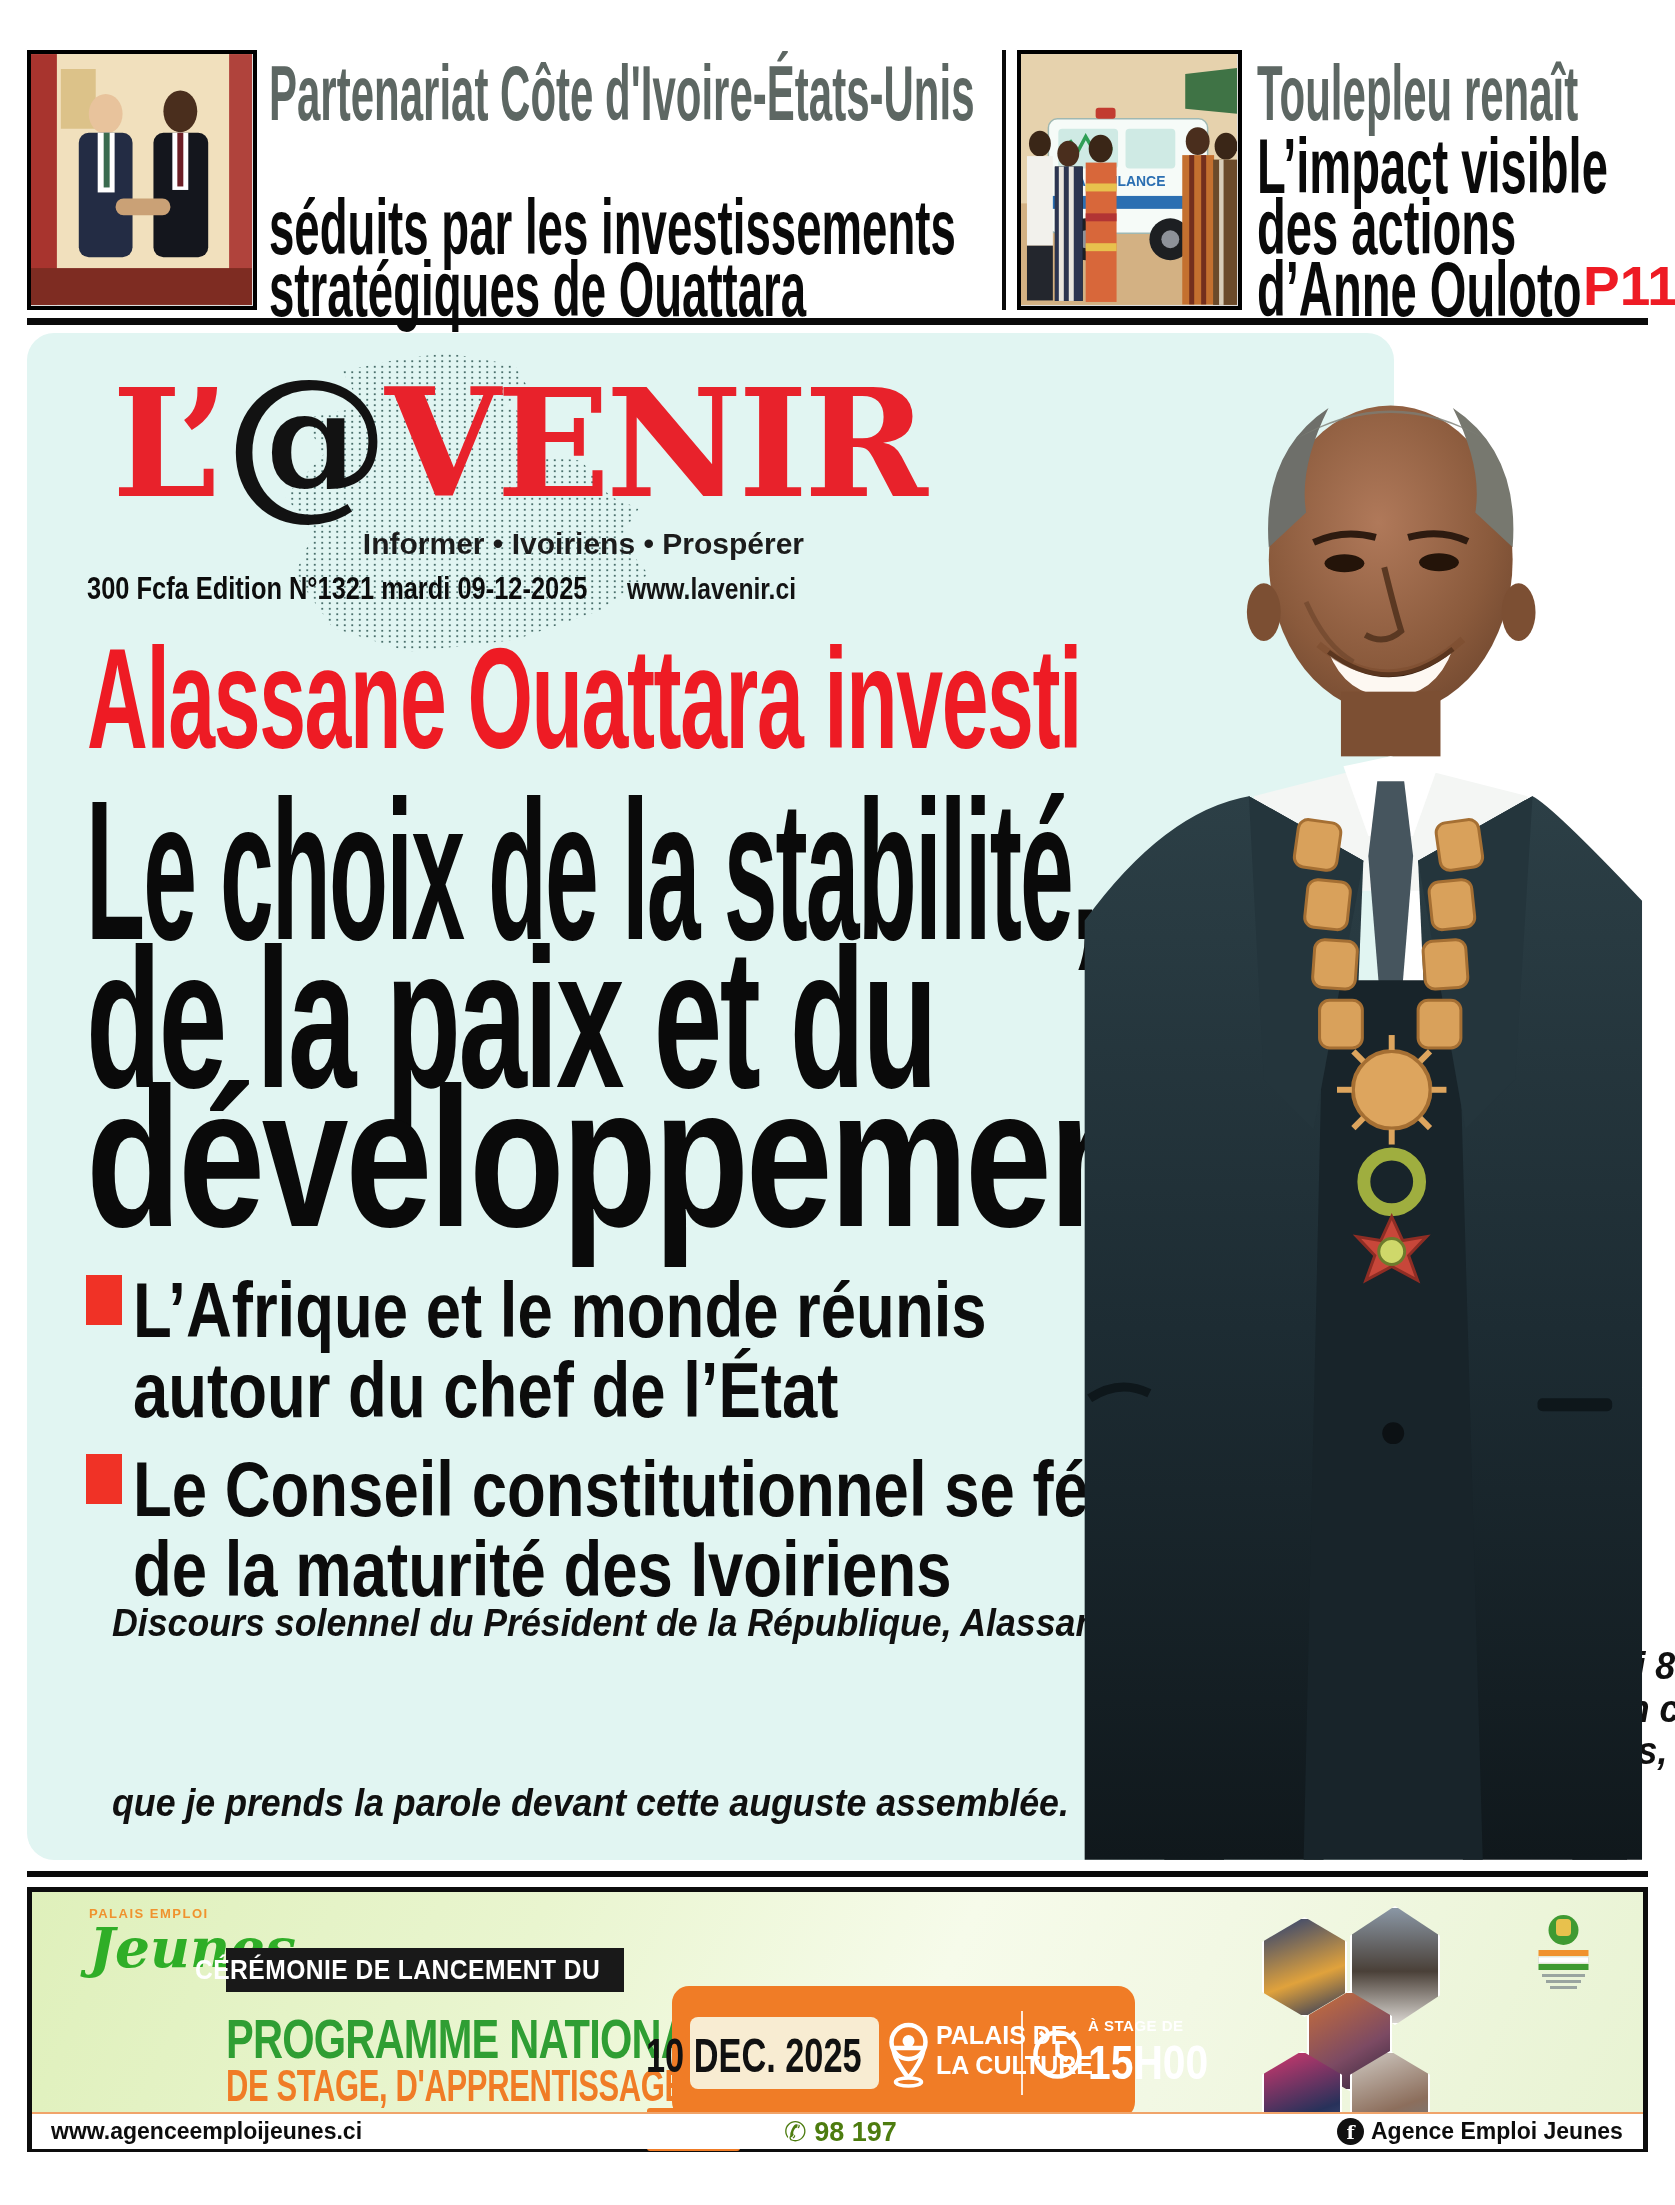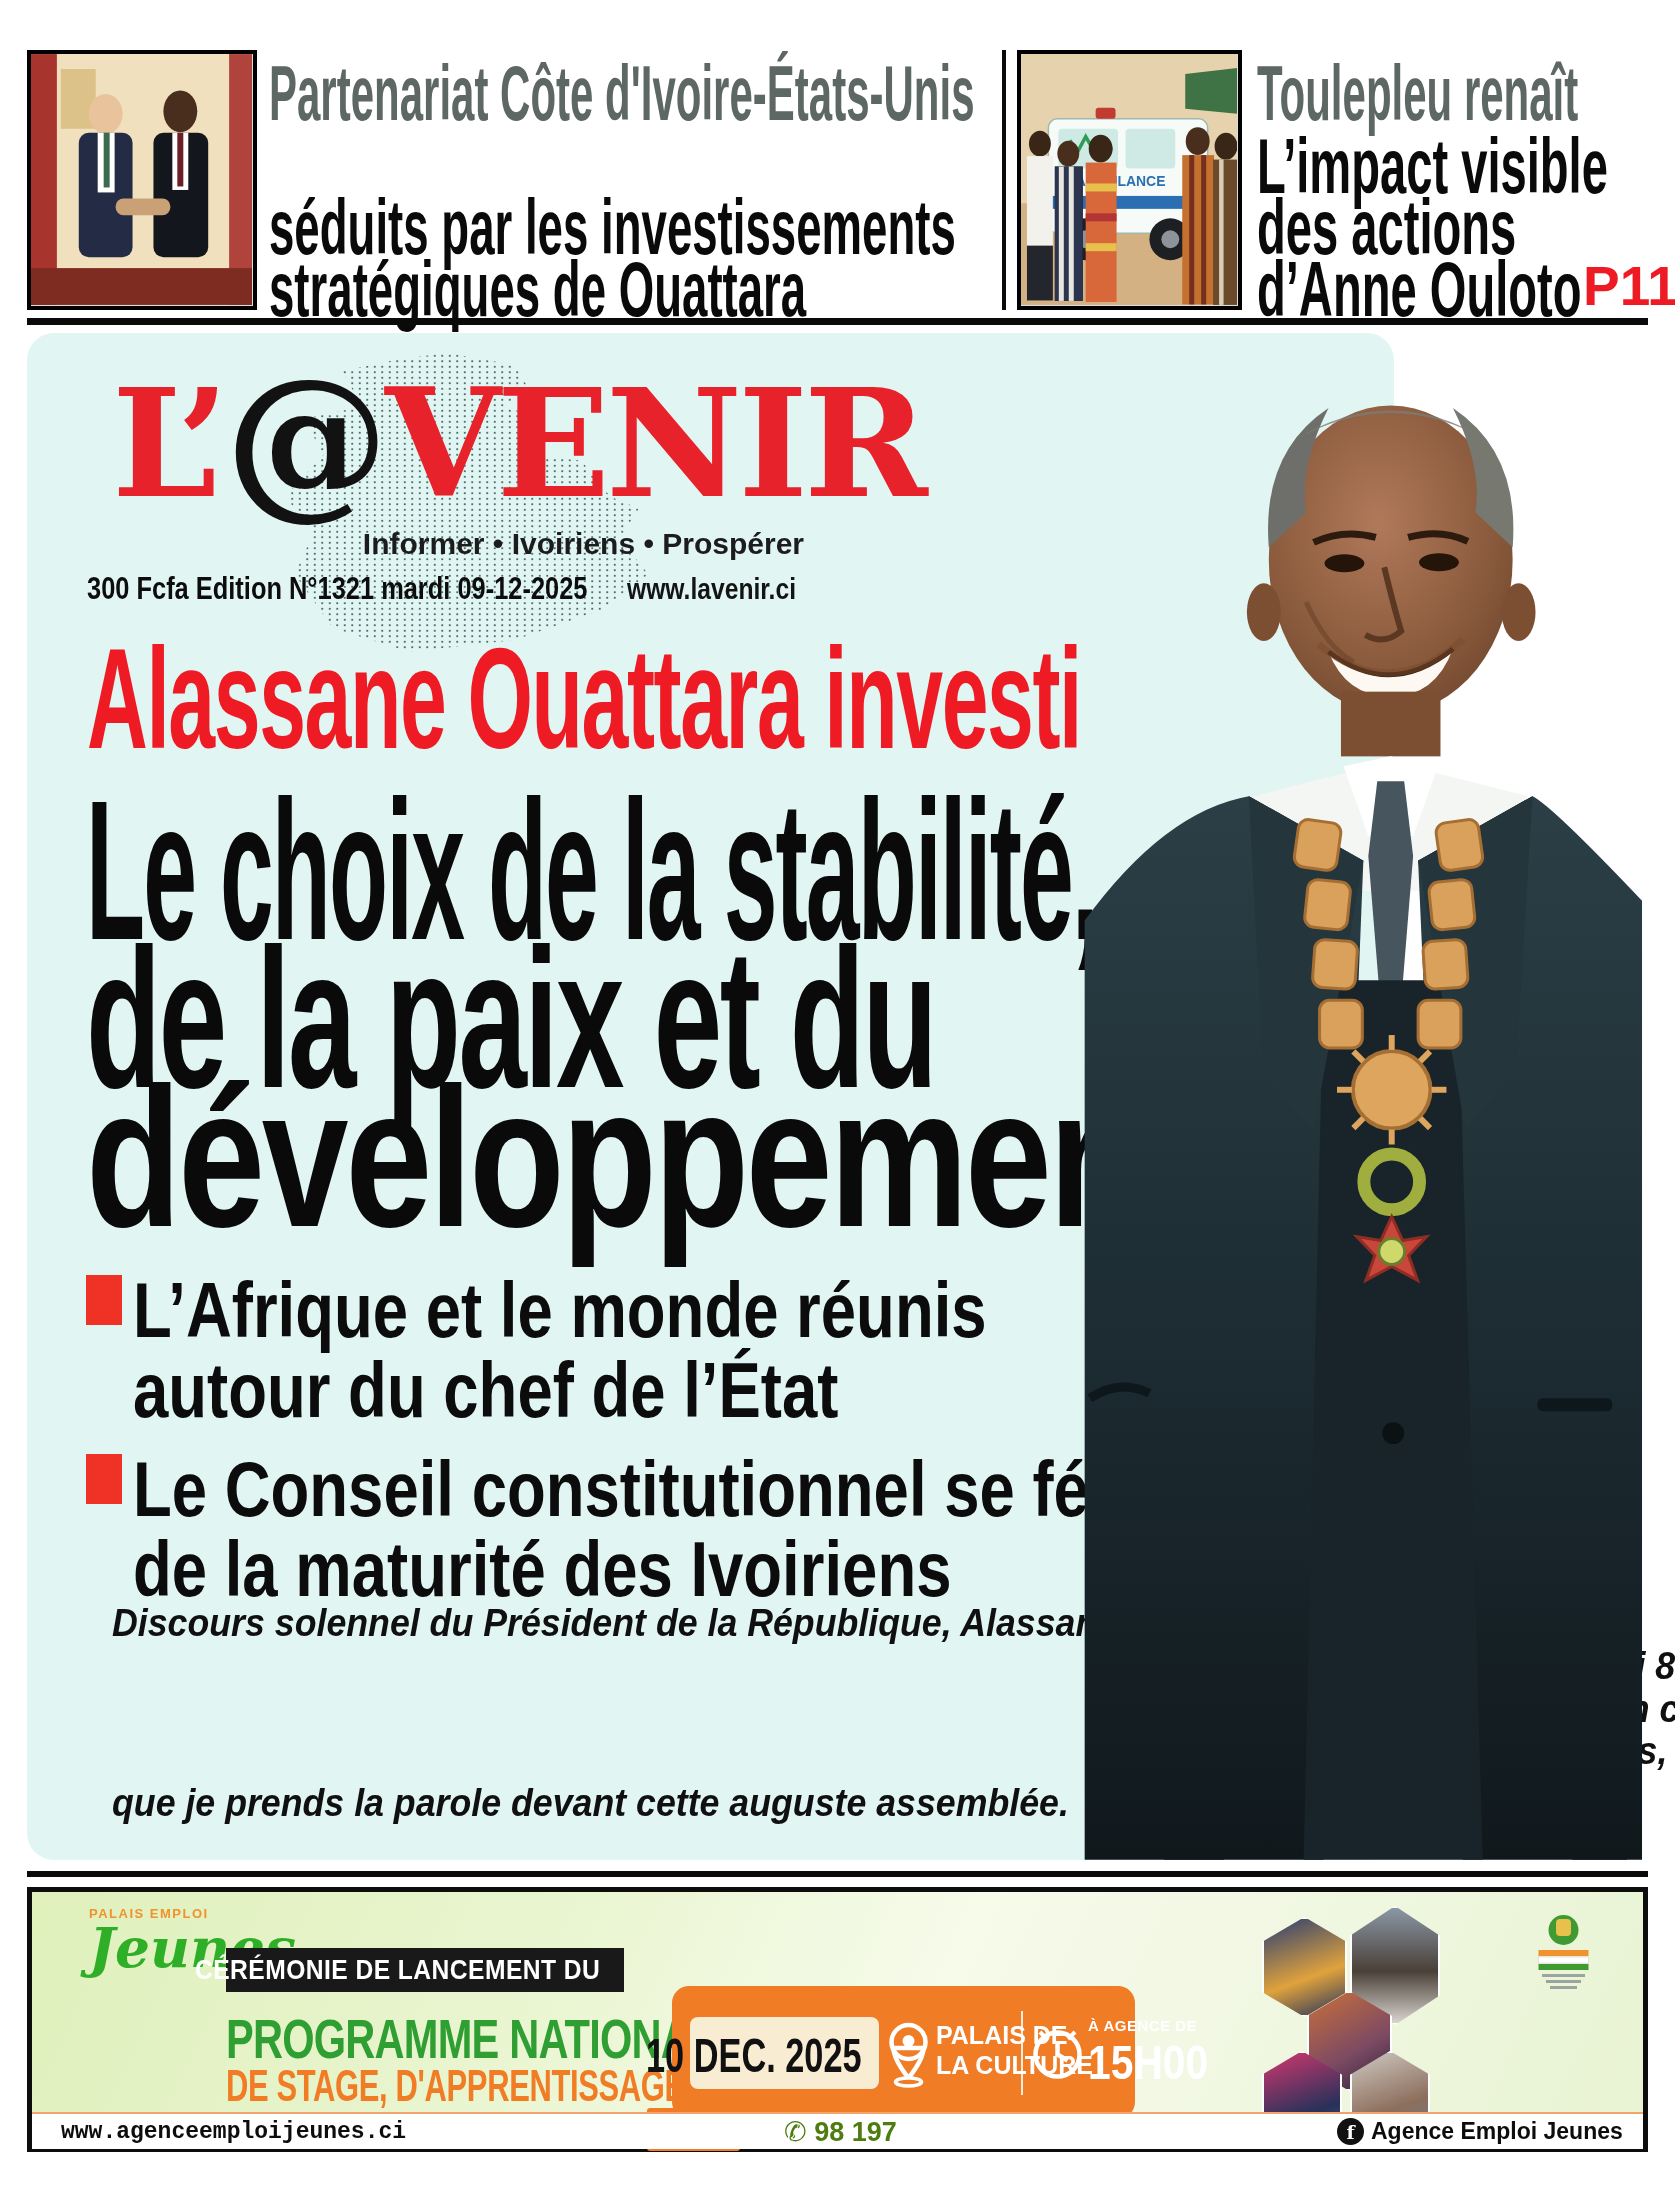--- a/index.html
+++ b/index.html
@@ -303,21 +303,21 @@
         <div>LA CULTURE</div>
       </div>
       <div class="abs" style="left:349px;top:25px;width:2px;height:84px;background:#ffffff;opacity:.85;"></div>
 
       <svg class="abs" style="left:358px;top:36px;" width="55" height="65" viewBox="0 0 110 130">
         <circle cx="55" cy="65" r="44" fill="none" stroke="#fff" stroke-width="9"></circle>
         <path d="M55 40 v25 l20 12" stroke="#fff" stroke-width="9" fill="none"></path>
         <path d="M20 20 l14 14 M90 20 l-14 14" stroke="#fff" stroke-width="8"></path>
       </svg>
       <div class="abs" style="left:416px;top:31px;color:#fff;">
-        <div style="font-size:15px;font-weight:bold;letter-spacing:0.5px;">À AGENCE DE</div>
+        <div style="font-size:15px;font-weight:bold;letter-spacing:0.5px;">À STAGE DE</div>
         <div class="cx" style="font-size:48px;font-weight:bold;transform:scale(0.85,1);margin-top:1px;">15H00</div>
       </div>
     </div>
 
     <div class="abs" style="left:1185px;top:10px;width:349px;height:214px;">
       <div class="hex abs" style="left:45px;top:15px;width:85px;height:100px;background:linear-gradient(160deg,#2a3f72,#e0a23c 60%,#27345c);"></div>
       <div class="hex abs" style="left:133px;top:4px;width:90px;height:119px;background:linear-gradient(180deg,#8a97a5,#4a4038 55%,#d8d4cf);"></div>
       <div class="hex abs" style="left:90px;top:89px;width:85px;height:100px;background:linear-gradient(150deg,#c96f3a,#7c4a63 60%,#30243a);"></div>
       <div class="hex abs" style="left:45px;top:149px;width:80px;height:95px;background:linear-gradient(160deg,#d2386e,#27315a 65%,#4e5d86);"></div>
       <div class="hex abs" style="left:133px;top:149px;width:80px;height:95px;background:linear-gradient(160deg,#cfc9c2,#8c6e5c 60%,#6b7e8a);"></div>
@@ -330,21 +330,21 @@
         <rect x="25" y="82" width="100" height="12" fill="#f0922e"></rect>
         <rect x="25" y="96" width="100" height="12" fill="#ffffff" stroke="#ccc"></rect>
         <rect x="25" y="110" width="100" height="12" fill="#3f9a32"></rect>
         <rect x="32" y="130" width="86" height="6" fill="#9aa5a0"></rect>
         <rect x="40" y="142" width="70" height="6" fill="#9aa5a0"></rect>
         <rect x="48" y="154" width="54" height="6" fill="#9aa5a0"></rect>
       </svg>
     </div>
 
     <div class="abs strip" style="left:0;top:220px;width:1611px;height:35px;">
-      <span style="font-size:23px;font-weight:bold;color:#0d0d0d;margin-left:29px;font-family:Liberation Mono, monospace;">www.agenceemploijeunes.ci</span>
+      <span style="font-size:23px;font-weight:bold;color:#0d0d0d;margin-left:19px;">www.agenceemploijeunes.ci</span>
       <span style="position:absolute;left:752px;font-size:27px;font-weight:bold;color:#4d7c0f;"><span style="font-family:'DejaVu Sans',sans-serif;">✆</span> <span>98 197</span></span>
       <span style="position:absolute;left:1305px;display:inline-flex;align-items:center;gap:7px;">
           <span class="fb">f</span>
           <span style="font-size:23px;font-weight:bold;color:#0d0d0d;">Agence Emploi Jeunes</span>
         </span>
     </div>
   </div>
 
 </div>
 

